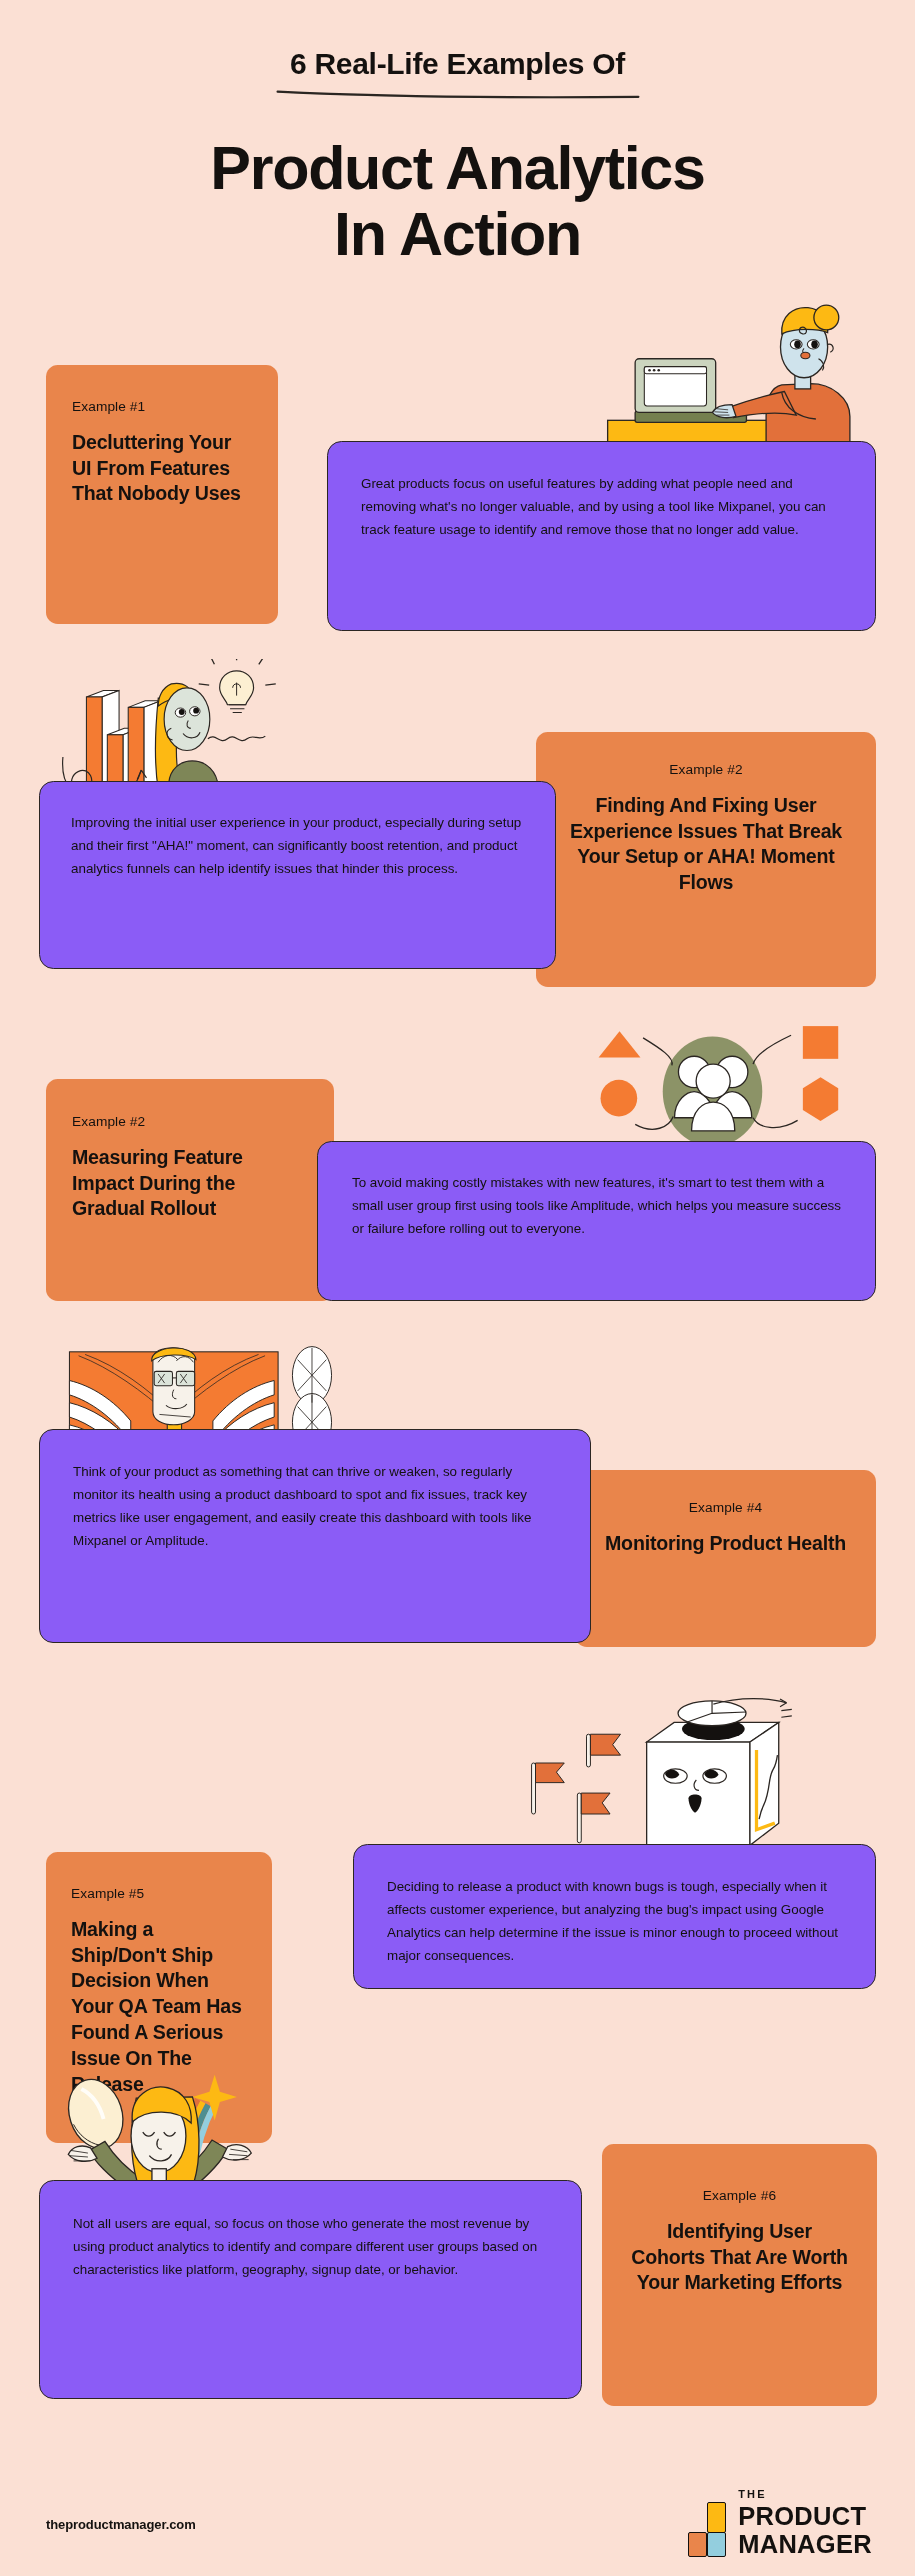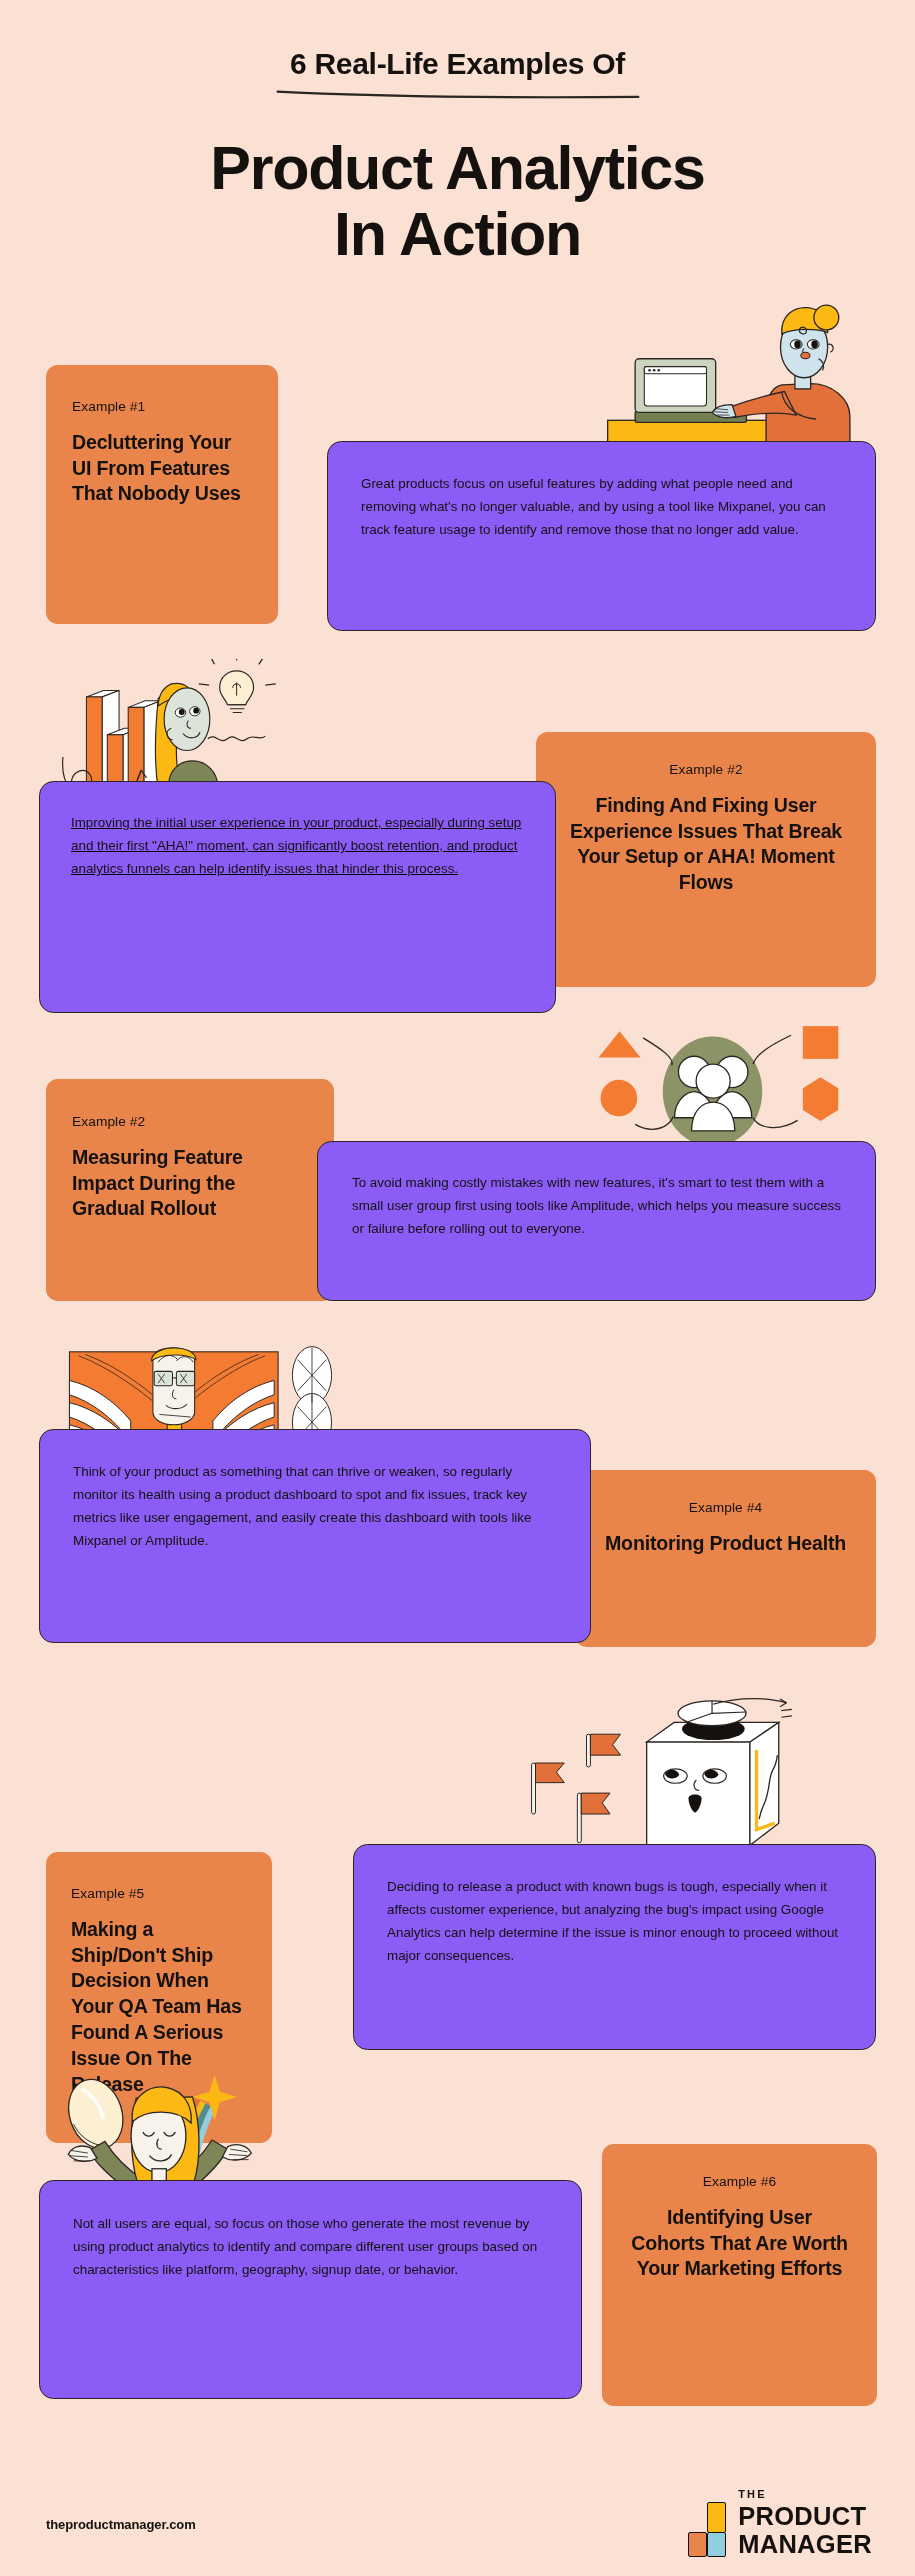--- a/index.html
+++ b/index.html
@@ -249,21 +249,21 @@
     </svg>
   </div>
 
   <div class="orange-card" style="left:536px;top:732px;width:340px;height:255px;">
     <div style="padding:30px 29px 0 29px;">
       <div class="label align-right">Example #2</div>
       <div class="headline align-right">Finding And Fixing User Experience Issues That Break Your Setup or AHA! Moment Flows</div>
     </div>
   </div>
 
-  <div class="cream-card" style="left:39px;top:781px;width:517px;height:232px;text-decoration:underline;">
+  <div class="cream-card" style="left:39px;top:781px;width:517px;height:188px;">
     <div style="padding:29px 31px;">
       <div class="body-text">Improving the initial user experience in your product, especially during setup and their first "AHA!" moment, can significantly boost retention, and product analytics funnels can help identify issues that hinder this process.</div>
     </div>
   </div>
 </div>
 
 <div class="section" style="top:0;height:1308px;">
 
   <div class="illo" style="left:575px;top:1026px;width:275px;height:177px;">
     <svg width="275" height="177" viewBox="0 0 420 270">
@@ -397,21 +397,21 @@
     </svg>
   </div>
 
   <div class="orange-card" style="left:46px;top:1852px;width:226px;height:291px;">
     <div style="padding:34px 25px 0 25px;">
       <div class="label">Example #5</div>
       <div class="headline">Making a Ship/Don't Ship Decision When Your QA Team Has Found A Serious Issue On The Release</div>
     </div>
   </div>
 
-  <div class="cream-card" style="left:353px;top:1844px;width:523px;height:206px;">
+  <div class="cream-card" style="left:353px;top:1844px;width:523px;height:145px;">
     <div style="padding:30px 33px;">
       <div class="body-text">Deciding to release a product with known bugs is tough, especially when it affects customer experience, but analyzing the bug's impact using Google Analytics can help determine if the issue is minor enough to proceed without major consequences.</div>
     </div>
   </div>
 </div>
 
 <div class="section" style="top:0;height:2393px;">
 
   <div class="illo" style="left:59px;top:2059px;width:327px;height:196px;">
     <svg width="327" height="196" viewBox="0 0 500 300">
@@ -448,21 +448,21 @@
       <path d="M160 112 C 165 120, 173 120, 178 112" fill="none" stroke="#2b2622" stroke-width="2"></path>
 
       <path d="M152 122 C 147 130, 150 138, 157 138" fill="none" stroke="#2b2622" stroke-width="1.8"></path>
       <path d="M138 148 C 148 160, 166 158, 172 146" fill="none" stroke="#2b2622" stroke-width="2"></path>
 
       <rect x="142" y="168" width="22" height="24" fill="#F7F2EA" stroke="#2b2622" stroke-width="2"></rect>
     </svg>
   </div>
 
   <div class="orange-card" style="left:602px;top:2144px;width:275px;height:262px;">
-    <div style="padding:30px 26px 0 26px;">
+    <div style="padding:44px 26px 0 26px;">
       <div class="label align-right">Example #6</div>
       <div class="headline align-right">Identifying User Cohorts That Are Worth Your Marketing Efforts</div>
     </div>
   </div>
 
   <div class="cream-card" style="left:39px;top:2180px;width:543px;height:219px;">
     <div style="padding:31px 33px;">
       <div class="body-text">Not all users are equal, so focus on those who generate the most revenue by using product analytics to identify and compare different user groups based on characteristics like platform, geography, signup date, or behavior.</div>
     </div>
   </div>

